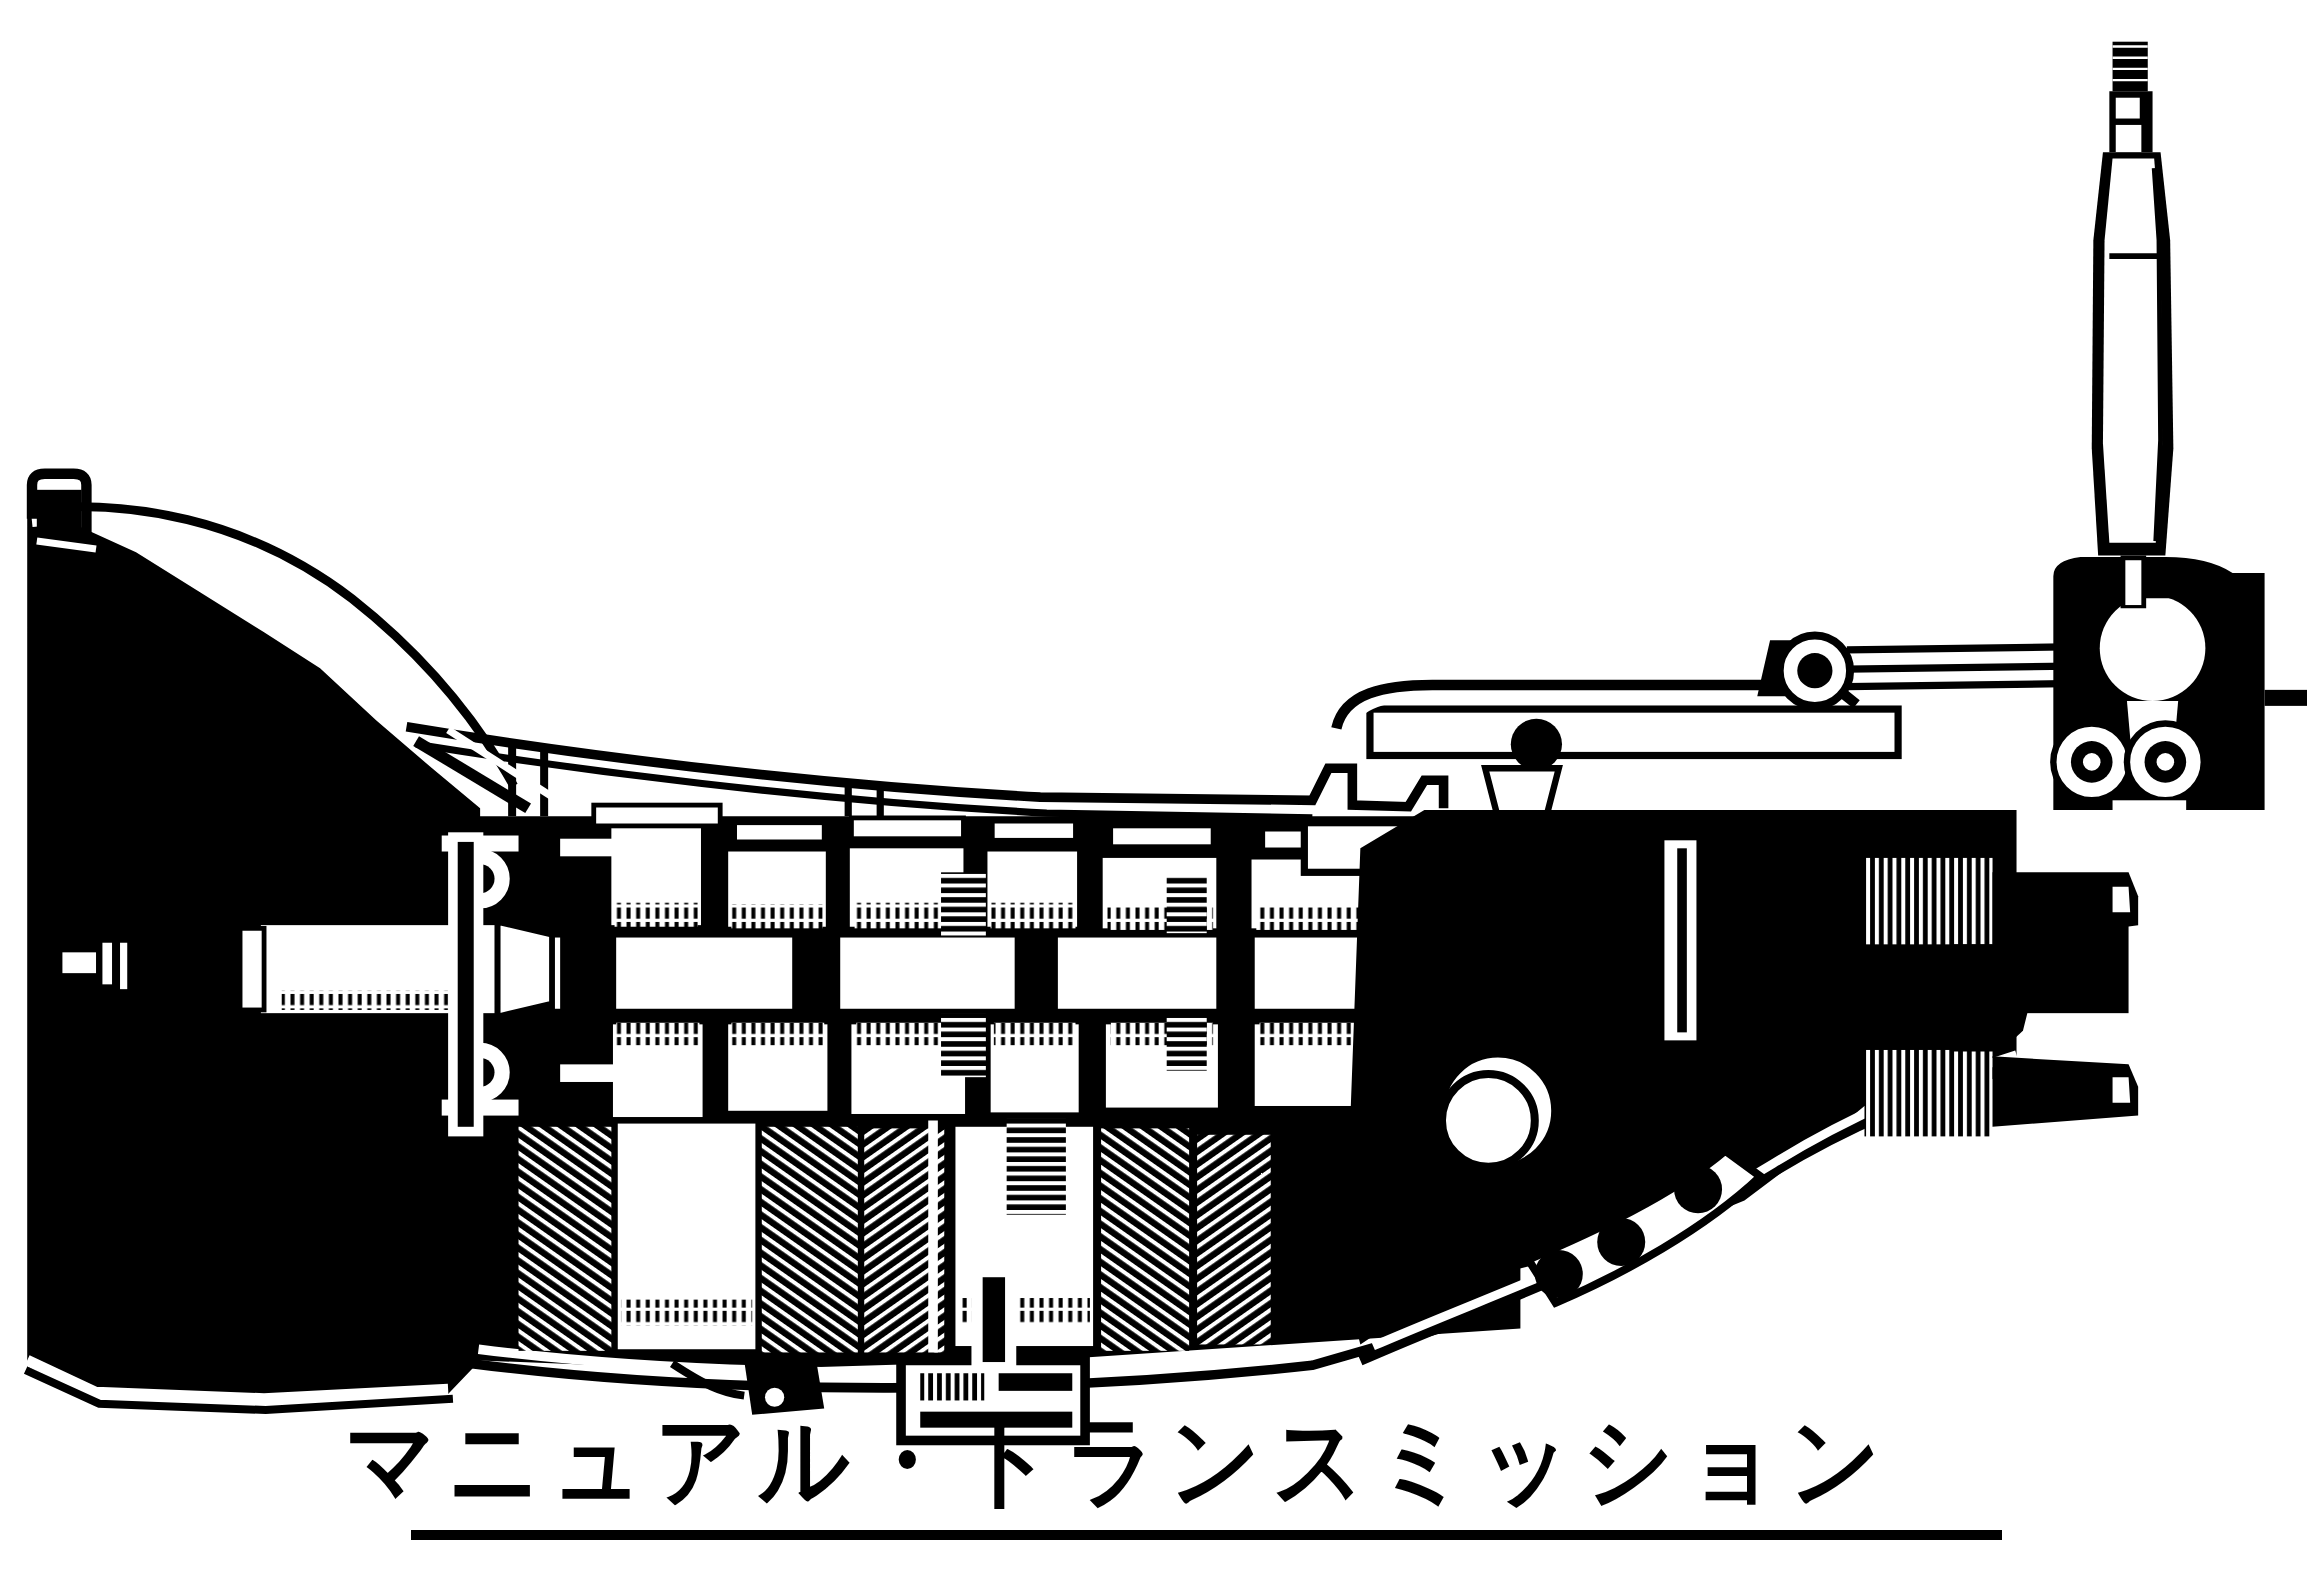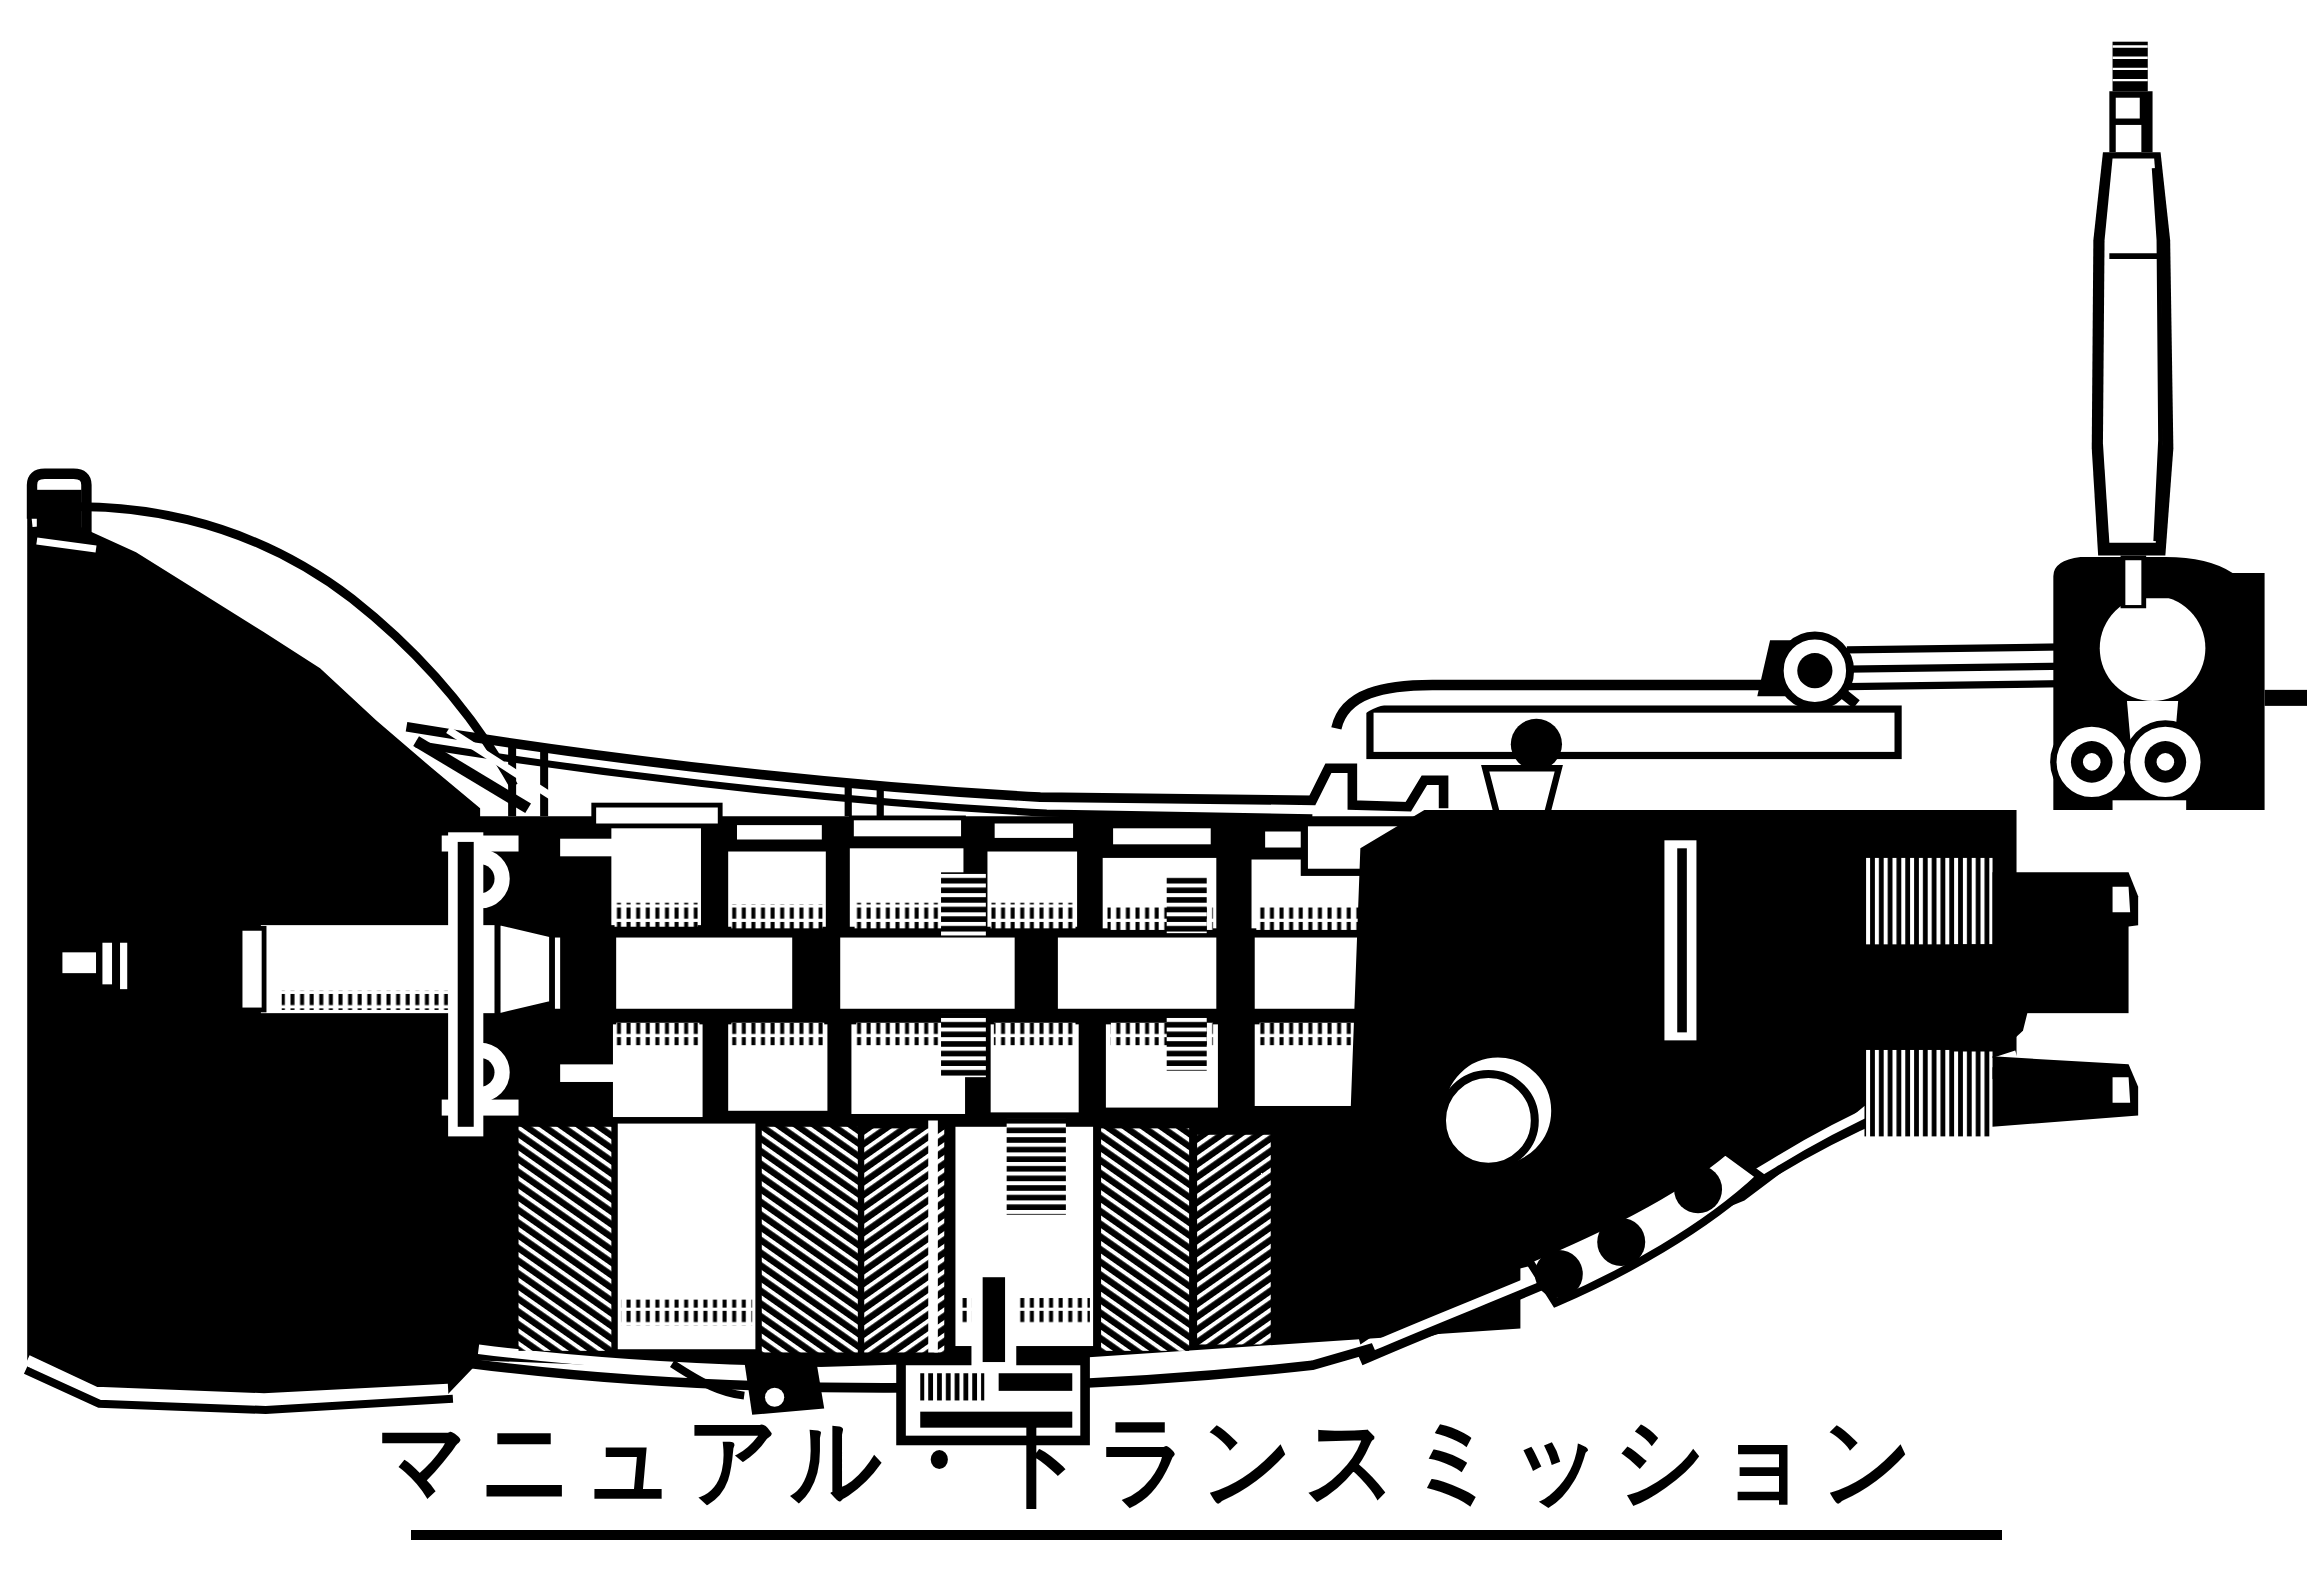--- a/index.html
+++ b/index.html
@@ -8,21 +8,20 @@
     font-family:"Liberation Sans","DejaVu Sans",sans-serif;
     width:2307px;height:1591px;overflow:hidden;position:relative;
   }
   #page{position:relative;width:2307px;height:1591px;background:#fff;}
   #figure{position:absolute;left:0;top:0;width:2307px;height:1591px;}
   #figure svg{display:block;width:2307px;height:1591px;}
 
   #caption-block{
     position:absolute;left:0;top:1408px;width:2237px;
     text-align:center;
-    padding-left:32px;
   }
   #caption-text{
     font-family:"DejaVu Sans","Liberation Sans",sans-serif;
     font-size:90px;
     font-weight:700;
     letter-spacing:11.2px;
     color:#000;
     line-height:1.05;
     white-space:nowrap;
     display:inline-block;

